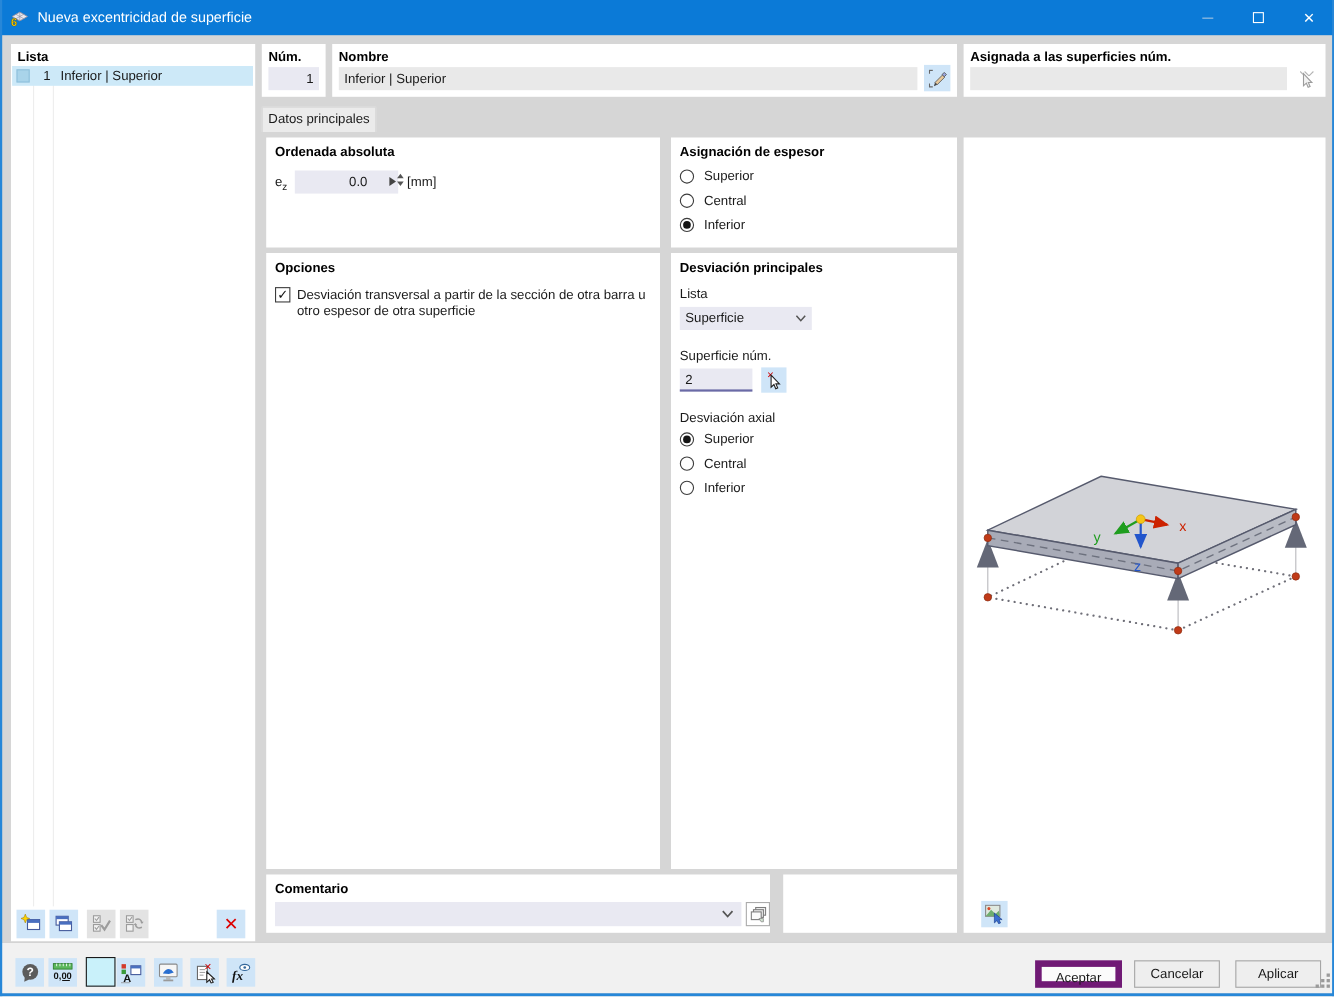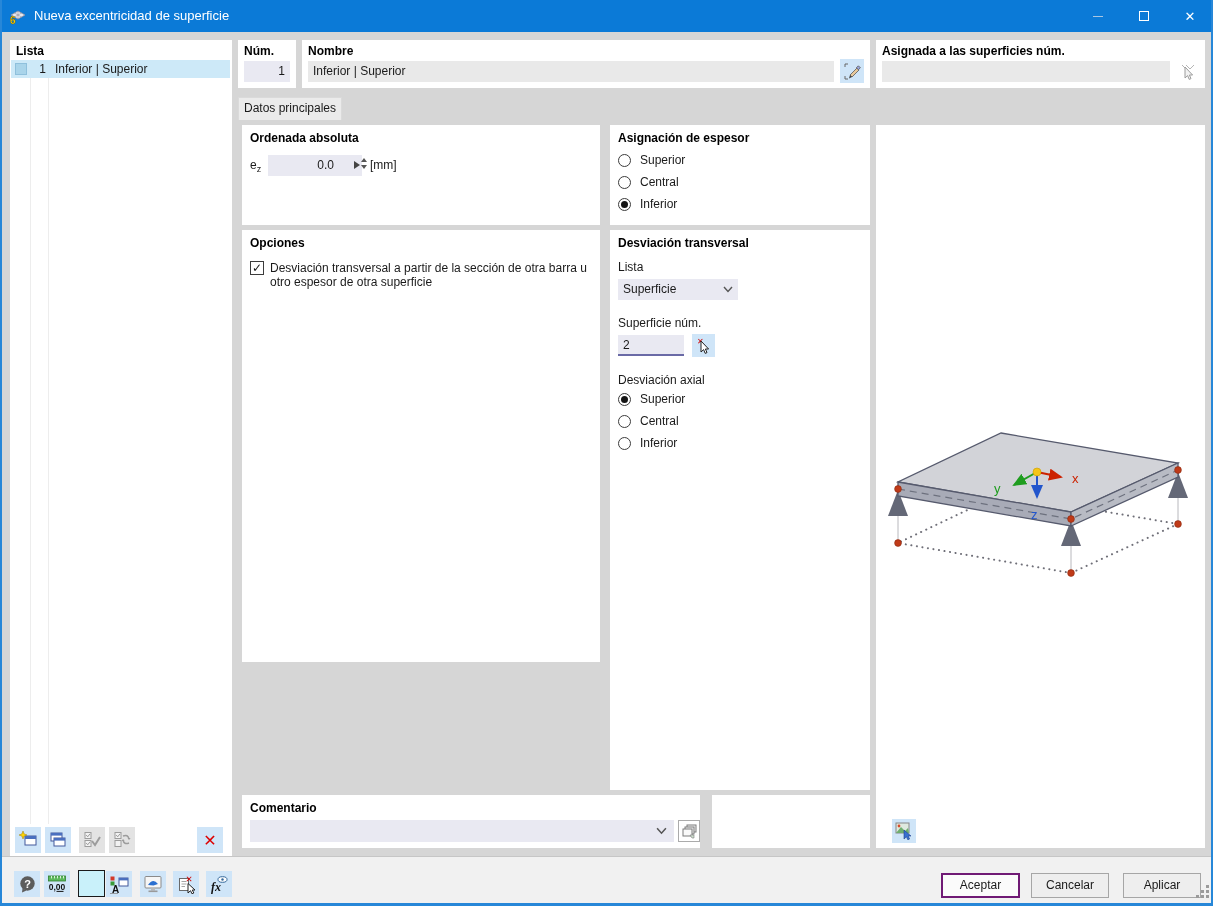--- a/index.html
+++ b/index.html
@@ -27,21 +27,21 @@
   .radio.sel::after{content:"";position:absolute;left:2px;top:2px;width:7px;height:7px;border-radius:50%;background:#151515;}
   .checkbox{position:absolute;width:14px;height:14px;border:1px solid #3c3c3c;background:#fff;box-sizing:border-box;text-align:center;line-height:13px;font-size:12px;color:#111;}
   .btn-ico{position:absolute;background:#cfe5f8;display:flex;align-items:center;justify-content:center;}
   .btn-ico.disabled{background:#e3e3e3;}
   .btn-ico.plain{background:#fff;border:1px solid #ababab;box-sizing:border-box;}
   
   .tab{position:absolute;background:#ebebeb;border:1px solid #dadada;border-bottom:none;box-sizing:border-box;text-align:center;line-height:21px;}
   
   .footer{position:absolute;left:0;top:856px;width:1213px;height:47px;background:#f1f1f1;border-top:1px solid #c6c6c6;box-sizing:border-box;z-index:10;}
   .btn{position:absolute;height:25px;box-sizing:border-box;text-align:center;line-height:22px;background:#eeeeee;border:1px solid #a6a6a6;}
-  .btn.primary{border:2px solid #701a75;background:#fbfbfb;line-height:20px;}
+  .btn.primary{border:6px solid #701a75;background:#fbfbfb;line-height:20px;}
   .grip{position:absolute;right:4px;bottom:5px;width:3px;height:3px;background:#9b9b9b;
         box-shadow:-5px 0 #9b9b9b,-10px 0 #9b9b9b,0 -5px #9b9b9b,-5px -5px #9b9b9b,0 -10px #9b9b9b;}
   
   .list-row{position:absolute;left:1px;top:20px;width:219px;height:18px;background:#cde9f8;}
   .swatch{position:absolute;left:4px;top:3px;width:12px;height:12px;background:#a9d4ea;border:1px solid #8fc0dc;box-sizing:border-box;}
   .colline{position:absolute;top:20px;width:1px;height:764px;background:#ededed;}
   
   .spin{position:absolute;right:13px;top:3px;display:flex;flex-direction:column;gap:3px;}
   .sp-up{width:0;height:0;border-left:3.5px solid transparent;border-right:3.5px solid transparent;border-bottom:4px solid #555;}
   .sp-dn{width:0;height:0;border-left:3.5px solid transparent;border-right:3.5px solid transparent;border-top:4px solid #555;}
@@ -177,28 +177,28 @@
     <div class="radio-row" style="left:8px;top:49px;">
       <span class="radio"></span>
       <span>Central</span>
     </div>
     <div class="radio-row" style="left:8px;top:71px;">
       <span class="radio sel"></span>
       <span>Inferior</span>
     </div>
   </div>
 
-  <div class="panel" style="left:242px;top:230px;width:358px;height:432px;">
+  <div class="panel" style="left:242px;top:230px;width:358px;height:560px;">
     <div class="sec-h">Opciones</div>
     <div class="checkbox" style="left:8px;top:31px;"><span>✓</span></div>
     <div class="lbl" style="left:28px;top:31px;width:324px;white-space:normal;line-height:14px;">Desviación transversal a partir de la sección de otra barra u otro espesor de otra superficie</div>
   </div>
 
   <div class="panel" style="left:610px;top:230px;width:260px;height:560px;">
-    <div class="sec-h">Desviación transversal</div>
+    <div class="sec-h">Desviación principales</div>
     <div class="lbl" style="left:8px;top:30px;">Lista</div>
     <div class="field" style="left:8px;top:49px;width:120px;">
       <span>Superficie</span>
       <svg class="combo-chev" width="10" height="7" viewBox="0 0 10 7">
         <polyline points="1,1 5,5.5 9,1" fill="none" stroke="#555" stroke-width="1.4"></polyline>
       </svg>
     </div>
     <div class="lbl" style="left:8px;top:86px;">Superficie núm.</div>
     <div class="field" style="left:8px;top:105px;width:66px;border-bottom:2px solid #6a6aa6;">2</div>
     <div class="btn-ico" style="left:82px;top:104px;width:23px;height:23px;">

